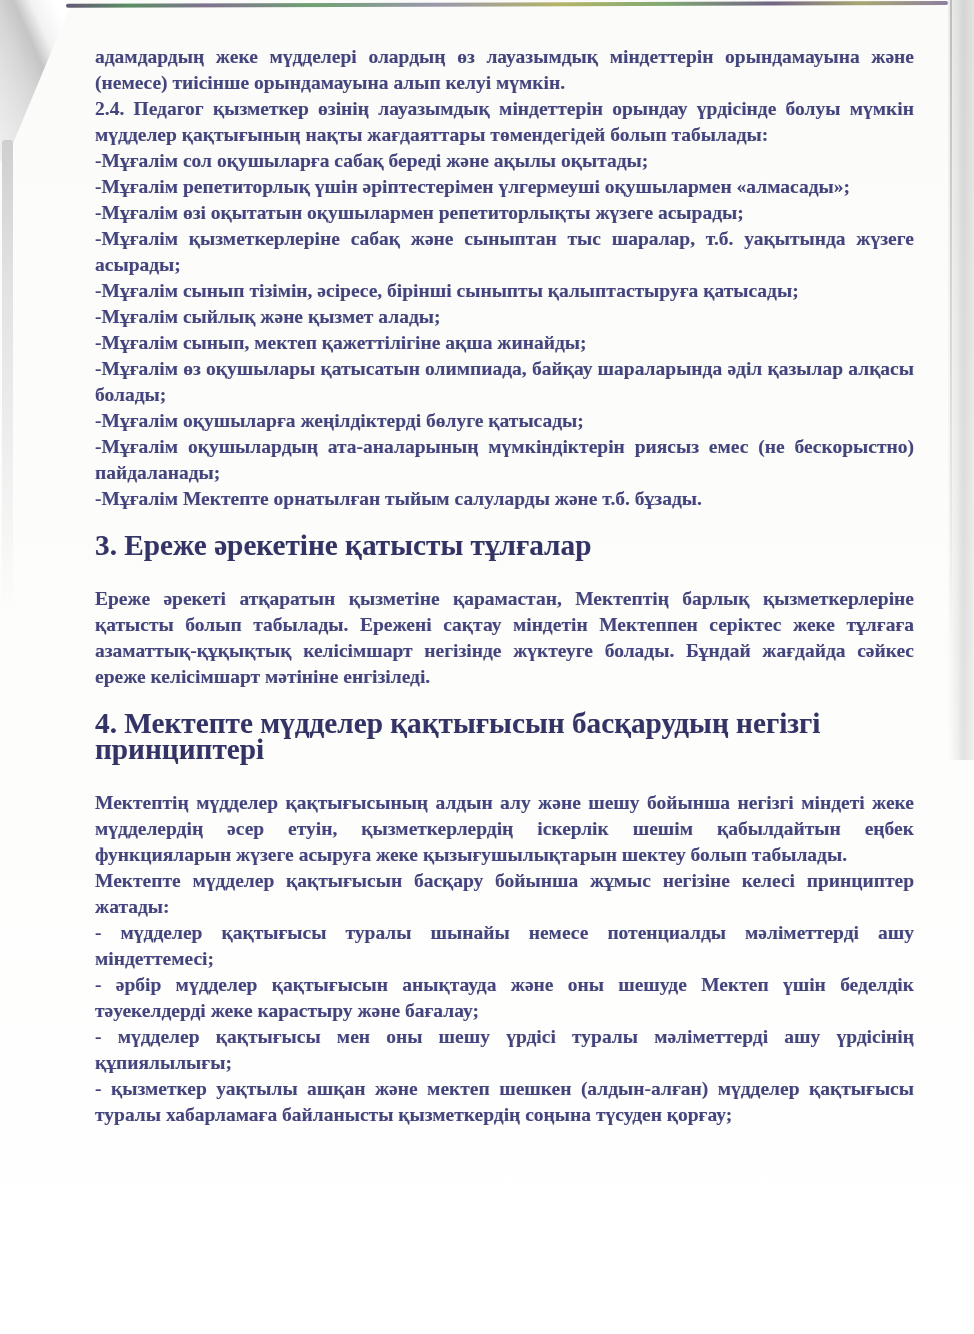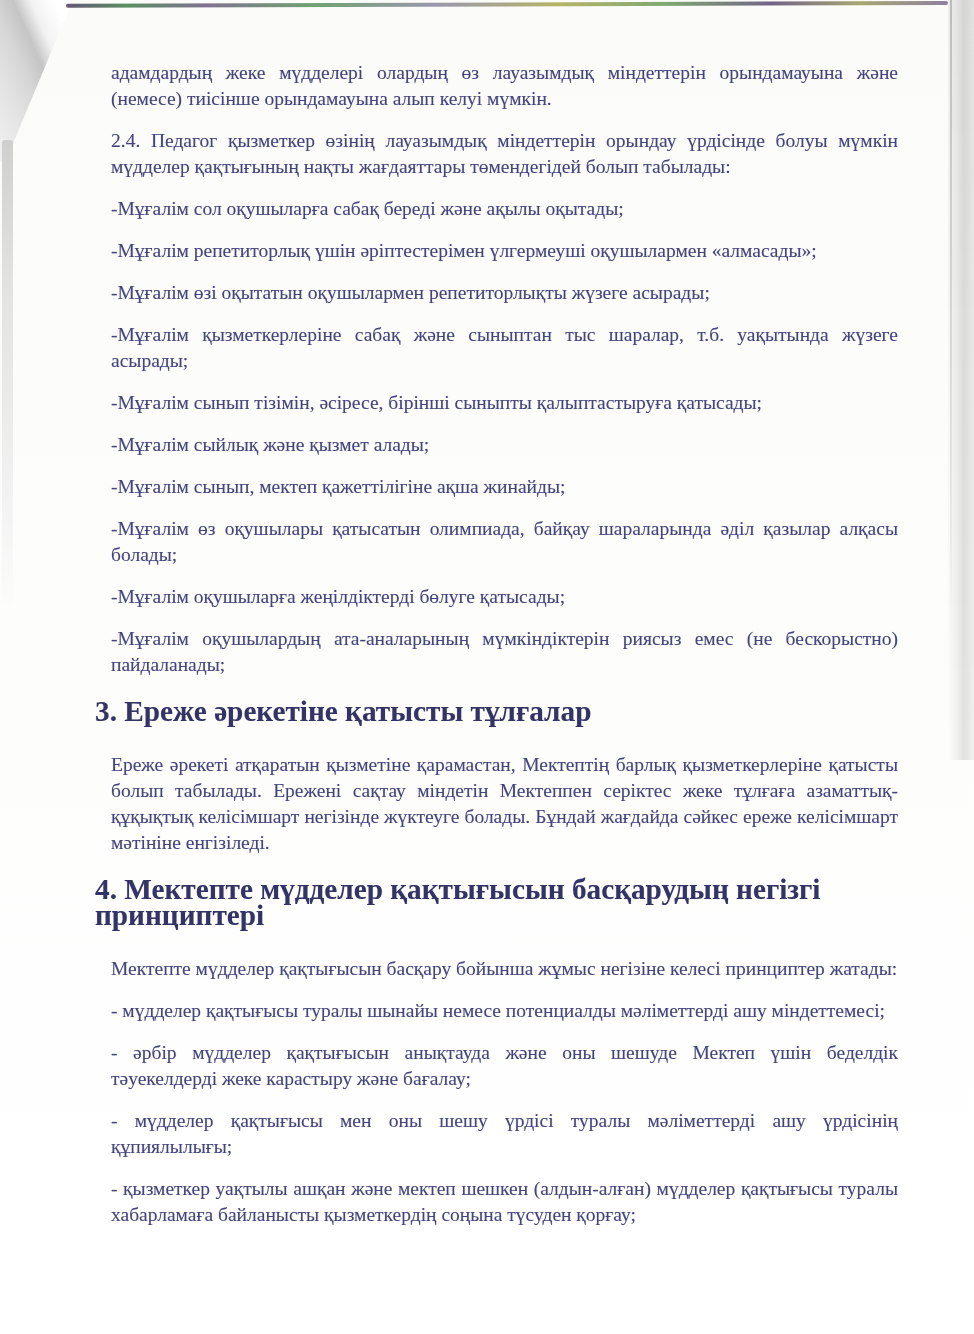--- a/index.html
+++ b/index.html
@@ -74,23 +74,24 @@
     position: absolute;
     left: 95px;
     top: 44px;
     width: 819px;
     color: #44447e;
     font-size: 19.5px;
     line-height: 26px;
     text-align: justify;
   }
   .blk {
-    margin: 16px;
+    margin: 0;
     text-shadow: 0.5px 0.3px 0 rgba(80, 160, 90, 0.20),
                 -0.5px -0.3px 0 rgba(170, 90, 180, 0.16);
+    font-weight: bold;
   }
   .blk.heading {
     text-align: left;
     font-weight: 700;
     color: #333366;
     margin: 20px 0 28px 0;
   }
 </style>
 </head>
 <body>
@@ -108,22 +109,24 @@
       <p class="blk list-item">-Мұғалім сол оқушыларға сабақ береді және ақылы оқытады;</p>
       <p class="blk list-item">-Мұғалім репетиторлық үшін әріптестерімен үлгермеуші оқушылармен «алмасады»;</p>
       <p class="blk list-item">-Мұғалім өзі оқытатын оқушылармен репетиторлықты жүзеге асырады;</p>
       <p class="blk list-item">-Мұғалім қызметкерлеріне сабақ және сыныптан тыс шаралар, т.б. уақытында жүзеге асырады;</p>
       <p class="blk list-item">-Мұғалім сынып тізімін, әсіресе, бірінші сыныпты қалыптастыруға қатысады;</p>
       <p class="blk list-item">-Мұғалім сыйлық және қызмет алады;</p>
       <p class="blk list-item">-Мұғалім сынып, мектеп қажеттілігіне ақша жинайды;</p>
       <p class="blk list-item">-Мұғалім өз оқушылары қатысатын олимпиада, байқау шараларында әділ қазылар алқасы болады;</p>
       <p class="blk list-item">-Мұғалім оқушыларға жеңілдіктерді бөлуге қатысады;</p>
       <p class="blk list-item">-Мұғалім оқушылардың ата-аналарының мүмкіндіктерін риясыз емес (не бескорыстно) пайдаланады;</p>
+      <p class="blk list-item">-Мұғалім Мектепте орнатылған тыйым салуларды және т.б. бұзады.</p>
       <h2 class="blk heading">3. Ереже әрекетіне қатысты тұлғалар</h2>
       <p class="blk paragraph">Ереже әрекеті атқаратын қызметіне қарамастан, Мектептің барлық қызметкерлеріне қатысты болып табылады. Ережені сақтау міндетін Мектеппен серіктес жеке тұлғаға азаматтық-құқықтық келісімшарт негізінде жүктеуге болады. Бұндай жағдайда сәйкес ереже келісімшарт мәтініне енгізіледі.</p>
       <h2 class="blk heading">4. Мектепте мүдделер қақтығысын басқарудың негізгі принциптері</h2>
+      <p class="blk paragraph">Мектептің мүдделер қақтығысының алдын алу және шешу бойынша негізгі міндеті жеке мүдделердің әсер етуін, қызметкерлердің іскерлік шешім қабылдайтын еңбек функцияларын жүзеге асыруға жеке қызығушылықтарын шектеу болып табылады.</p>
       <p class="blk paragraph">Мектепте мүдделер қақтығысын басқару бойынша жұмыс негізіне келесі принциптер жатады:</p>
       <p class="blk list-item">- мүдделер қақтығысы туралы шынайы немесе потенциалды мәліметтерді ашу міндеттемесі;</p>
       <p class="blk list-item">- әрбір мүдделер қақтығысын анықтауда және оны шешуде Мектеп үшін беделдік тәуекелдерді жеке карастыру және бағалау;</p>
       <p class="blk list-item">- мүдделер қақтығысы мен оны шешу үрдісі туралы мәліметтерді ашу үрдісінің құпиялылығы;</p>
       <p class="blk list-item">- қызметкер уақтылы ашқан және мектеп шешкен (алдын-алған) мүдделер қақтығысы туралы хабарламаға байланысты қызметкердің соңына түсуден қорғау;</p>
     </div>
 </div>
 
 </body></html>

